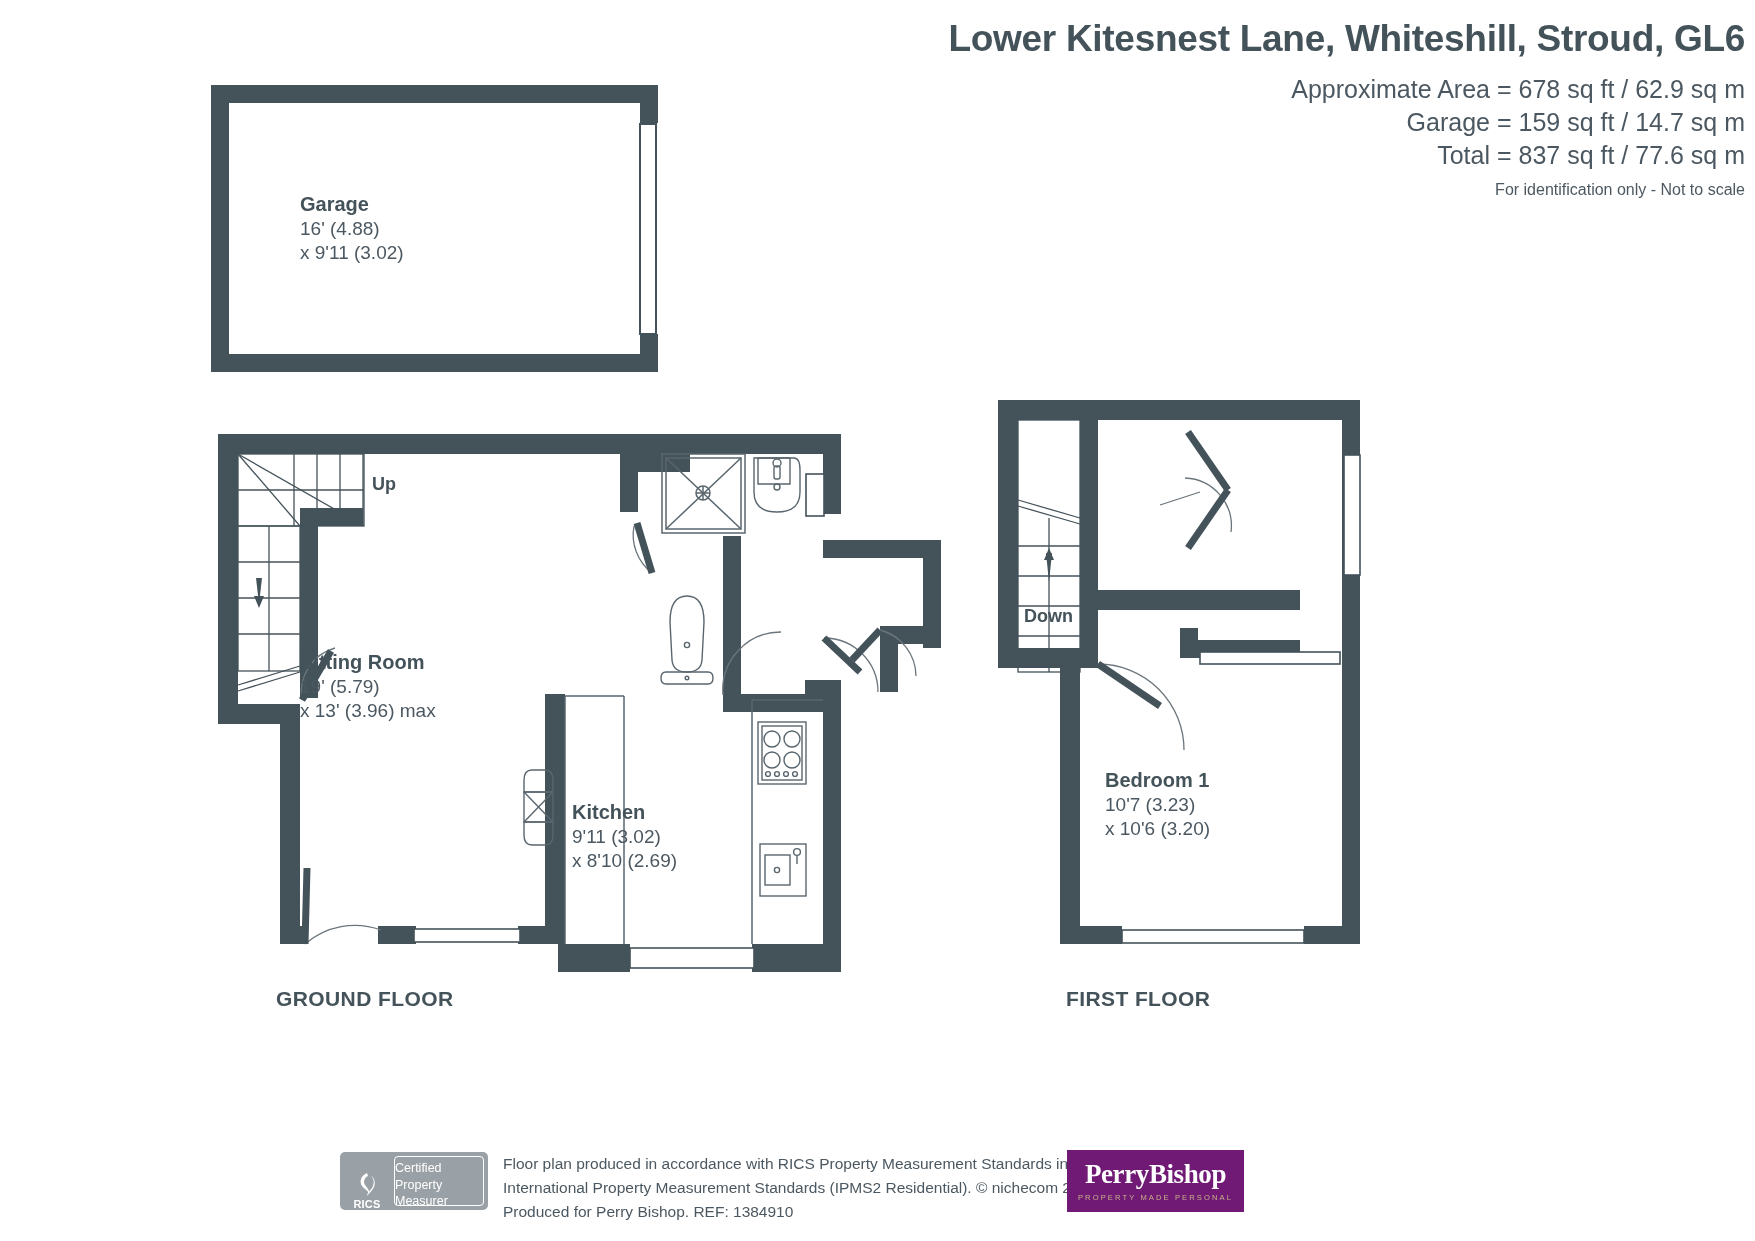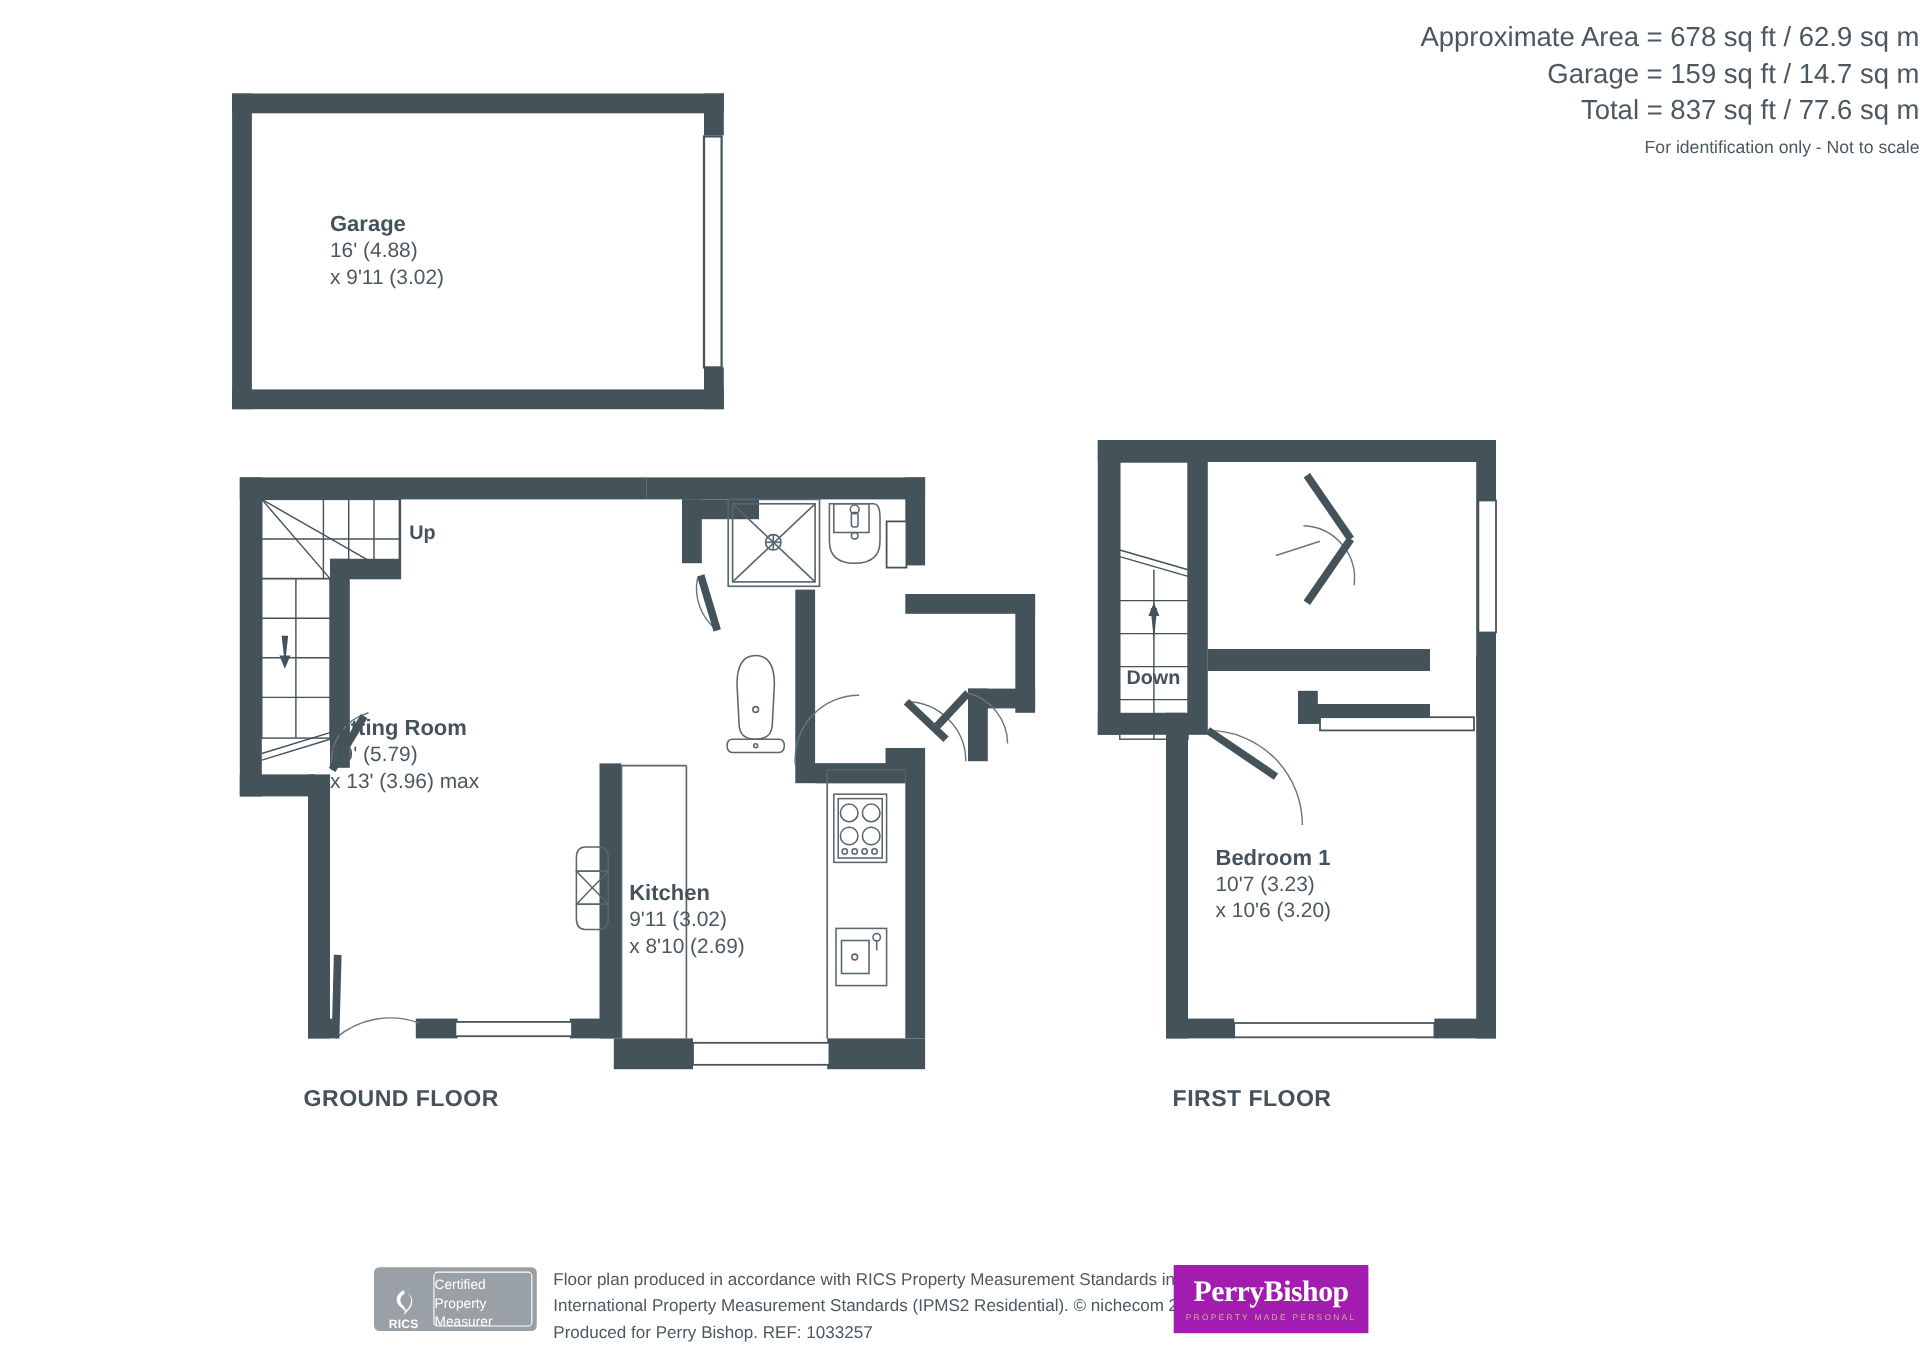--- a/index.html
+++ b/index.html
@@ -159,21 +159,21 @@
     color: #4c5861;
     white-space: nowrap;
   }
   .footer-text .ftl { display: block; }
   .pb-logo {
     position: absolute;
     left: 727px;
     top: -2px;
     width: 177px;
     height: 62px;
-    background: #a21caf;
+    background: #701a75;
     display: flex;
     flex-direction: column;
     align-items: center;
     justify-content: center;
   }
   .pb-name {
     font-family: "Liberation Serif", serif;
     font-size: 27px;
     font-weight: bold;
     color: #ffffff;
@@ -186,20 +186,21 @@
     letter-spacing: 2.1px;
     margin-top: 5px;
   }
 </style>
 </head>
 <body>
 
 <div id="plan-root">
 
   <div class="header-block">
+    <div class="plan-title">Lower Kitesnest Lane, Whiteshill, Stroud, GL6</div>
     <div class="area-line">Approximate Area = 678 sq ft / 62.9 sq m</div>
     <div class="area-line">Garage = 159 sq ft / 14.7 sq m</div>
     <div class="area-line">Total = 837 sq ft / 77.6 sq m</div>
     <div class="disclaimer-line">For identification only - Not to scale</div>
   </div>
 
   <svg id="floorplan-svg" viewBox="0 0 1755 1241">
 
     <g>
 
@@ -501,21 +502,21 @@
       <div class="rics-cpm">
         <div>Certified</div>
         <div>Property</div>
         <div>Measurer</div>
       </div>
     </div>
 
     <div class="footer-text">
       <span class="ftl">Floor plan produced in accordance with RICS Property Measurement Standards incorporating</span>
       <span class="ftl">International Property Measurement Standards (IPMS2 Residential).   © nichecom 2023.</span>
-      <span class="ftl">Produced for Perry Bishop.   REF: 1033257</span>
+      <span class="ftl">Produced for Perry Bishop.   REF: 1384910</span>
     </div>
 
     <div class="pb-logo">
       <span class="pb-name">PerryBishop</span>
       <span class="pb-tag">PROPERTY MADE PERSONAL</span>
     </div>
   </div>
 
 </div>
 

